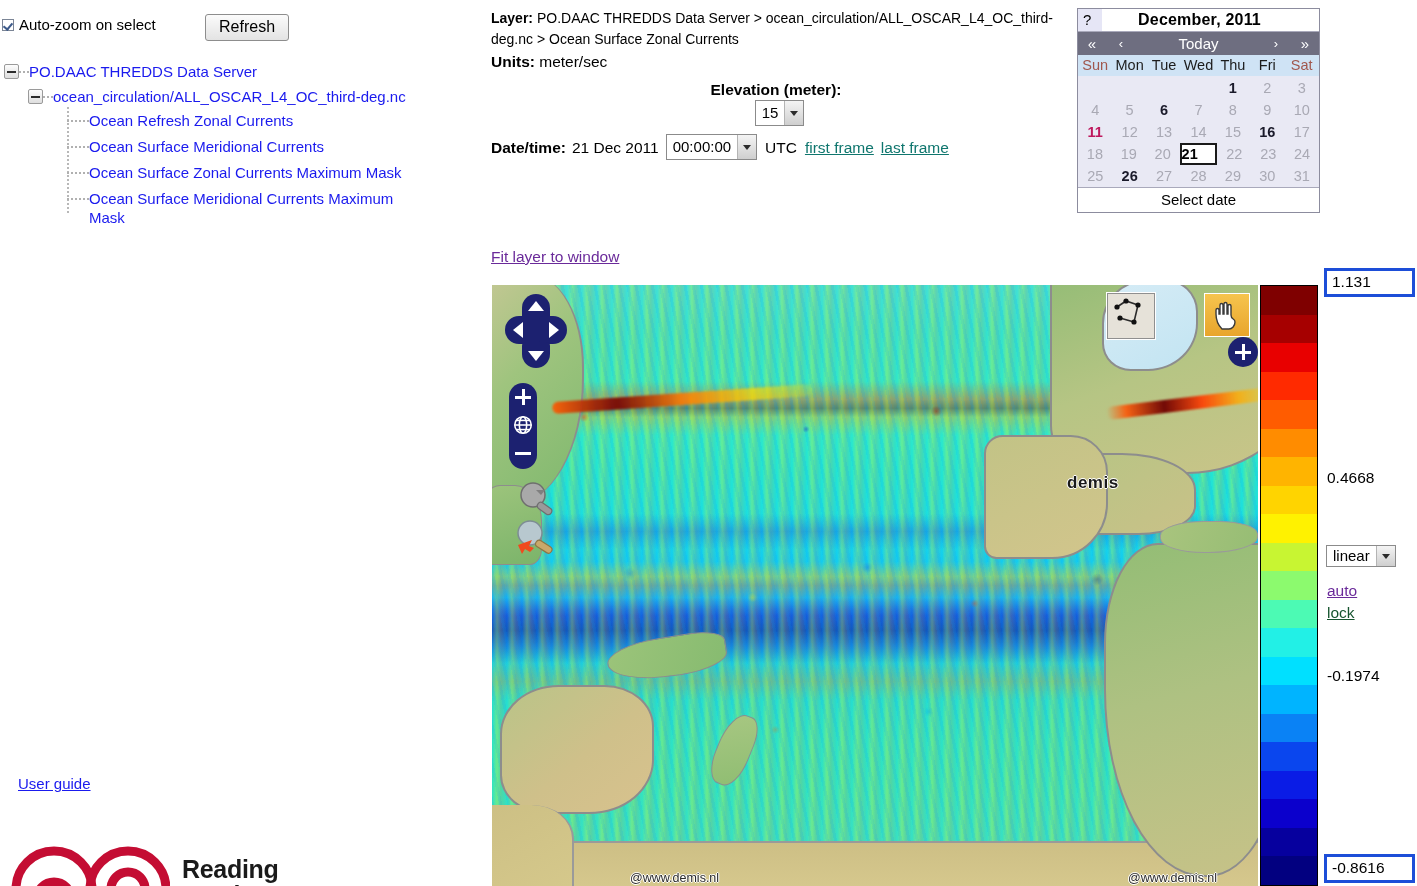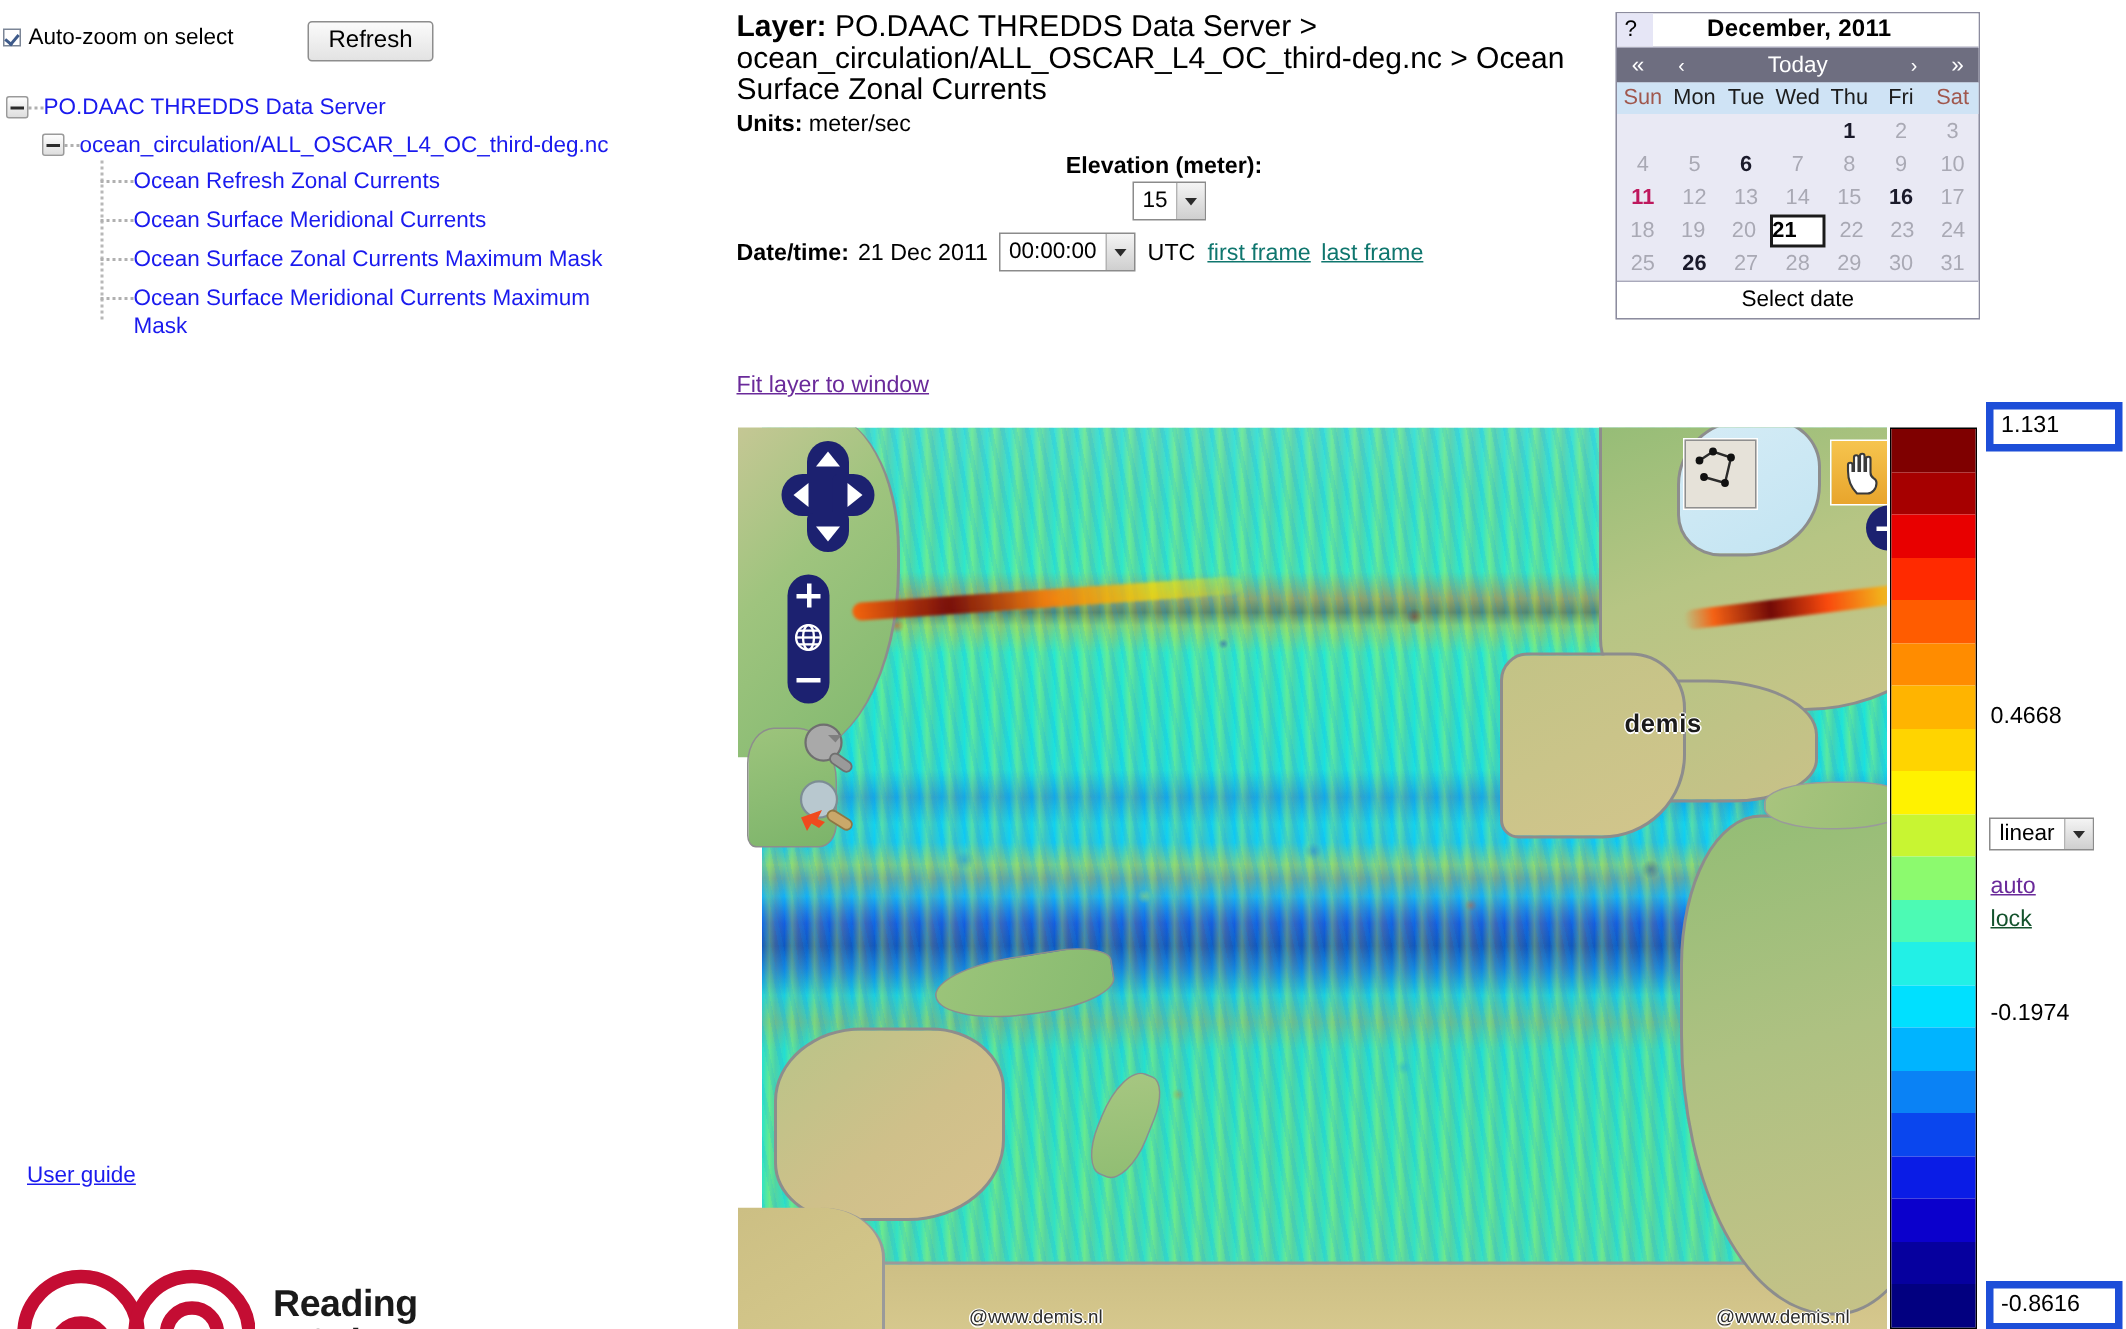--- a/index.html
+++ b/index.html
@@ -70,21 +70,21 @@
   #brand-logo{position:absolute;left:10px;top:845px;display:flex;align-items:center;}
   #brand-mark{flex:0 0 auto;}
   #brand-text{
     margin-left:12px;font-size:25px;font-weight:bold;line-height:26px;
     color:#1a1a1a;letter-spacing:-.3px;
   }
 
   
   #layer-info{position:absolute;left:491px;top:8px;width:570px;}
   #layer-info .lbl{font-weight:bold;}
-  #layer-line{font-size:20px;line-height:21px;}
+  #layer-line{font-size:14px;line-height:21px;}
   #units-line{font-size:15.5px;line-height:21px;margin-top:1px;}
   #elev-line{font-size:15.5px;line-height:21px;margin-top:7px;display:flex;align-items:center;flex-direction:column;}
   #date-line{font-size:15.5px;line-height:21px;margin-top:8px;display:flex;align-items:center;}
 
   .sel{
     display:inline-flex;align-items:stretch;
     border:1px solid #8b8b8b;background:#fff;
     font-family:"Liberation Sans",sans-serif;font-size:15px;
     cursor:pointer;box-sizing:border-box;
   }
@@ -148,21 +148,21 @@
   }
   #cal-footer{
     text-align:center;background:#fff;border-top:1px solid #a9a9bb;
     padding:3px 0 4px;font-size:15px;cursor:pointer;
   }
 
   
   #map-wrap{
     position:absolute;left:492px;top:285px;width:766px;height:601px;overflow:hidden;
   }
-  #map{position:absolute;inset:0;margin-left:16px;}
+  #map{position:absolute;inset:0;}
   .mlayer{position:absolute;inset:0;}
   #attr1,#attr2{
     position:absolute;bottom:1px;font-size:12.5px;color:#2b2b2b;
     font-family:"Liberation Sans",sans-serif;
     text-shadow:1px 0 0 #fff,-1px 0 0 #fff,0 1px 0 #fff,0 -1px 0 #fff;
     white-space:nowrap;
   }
   #attr1{left:138px;}
   #attr2{left:636px;}
   #demis-mark{
@@ -219,21 +219,21 @@
   }
 
   
   #colorbar{
     position:absolute;left:1260px;top:285px;width:58px;height:601px;
     border:1px solid #000;box-sizing:border-box;
   }
   #colorbar div{width:100%;}
   #legend-labels{position:absolute;left:1324px;top:268px;width:93px;height:618px;}
   .legend-val{
-    position:absolute;left:0;border:5px solid #1d4ed8;background:#fff;
+    position:absolute;left:0;border:3px solid #1d4ed8;background:#fff;
     font-size:15.5px;padding:2px 5px 3px;width:91px;box-sizing:border-box;
   }
   #legend-max{top:0;}
   #legend-min{top:586px;}
   .legend-mid{position:absolute;left:3px;font-size:15.5px;}
   #legend-mid1{top:201px;}
   #legend-mid2{top:399px;}
   #scale-select{position:absolute;left:2px;top:277px;}
   #scale-auto{
     position:absolute;left:3px;top:314px;font-size:15.5px;

